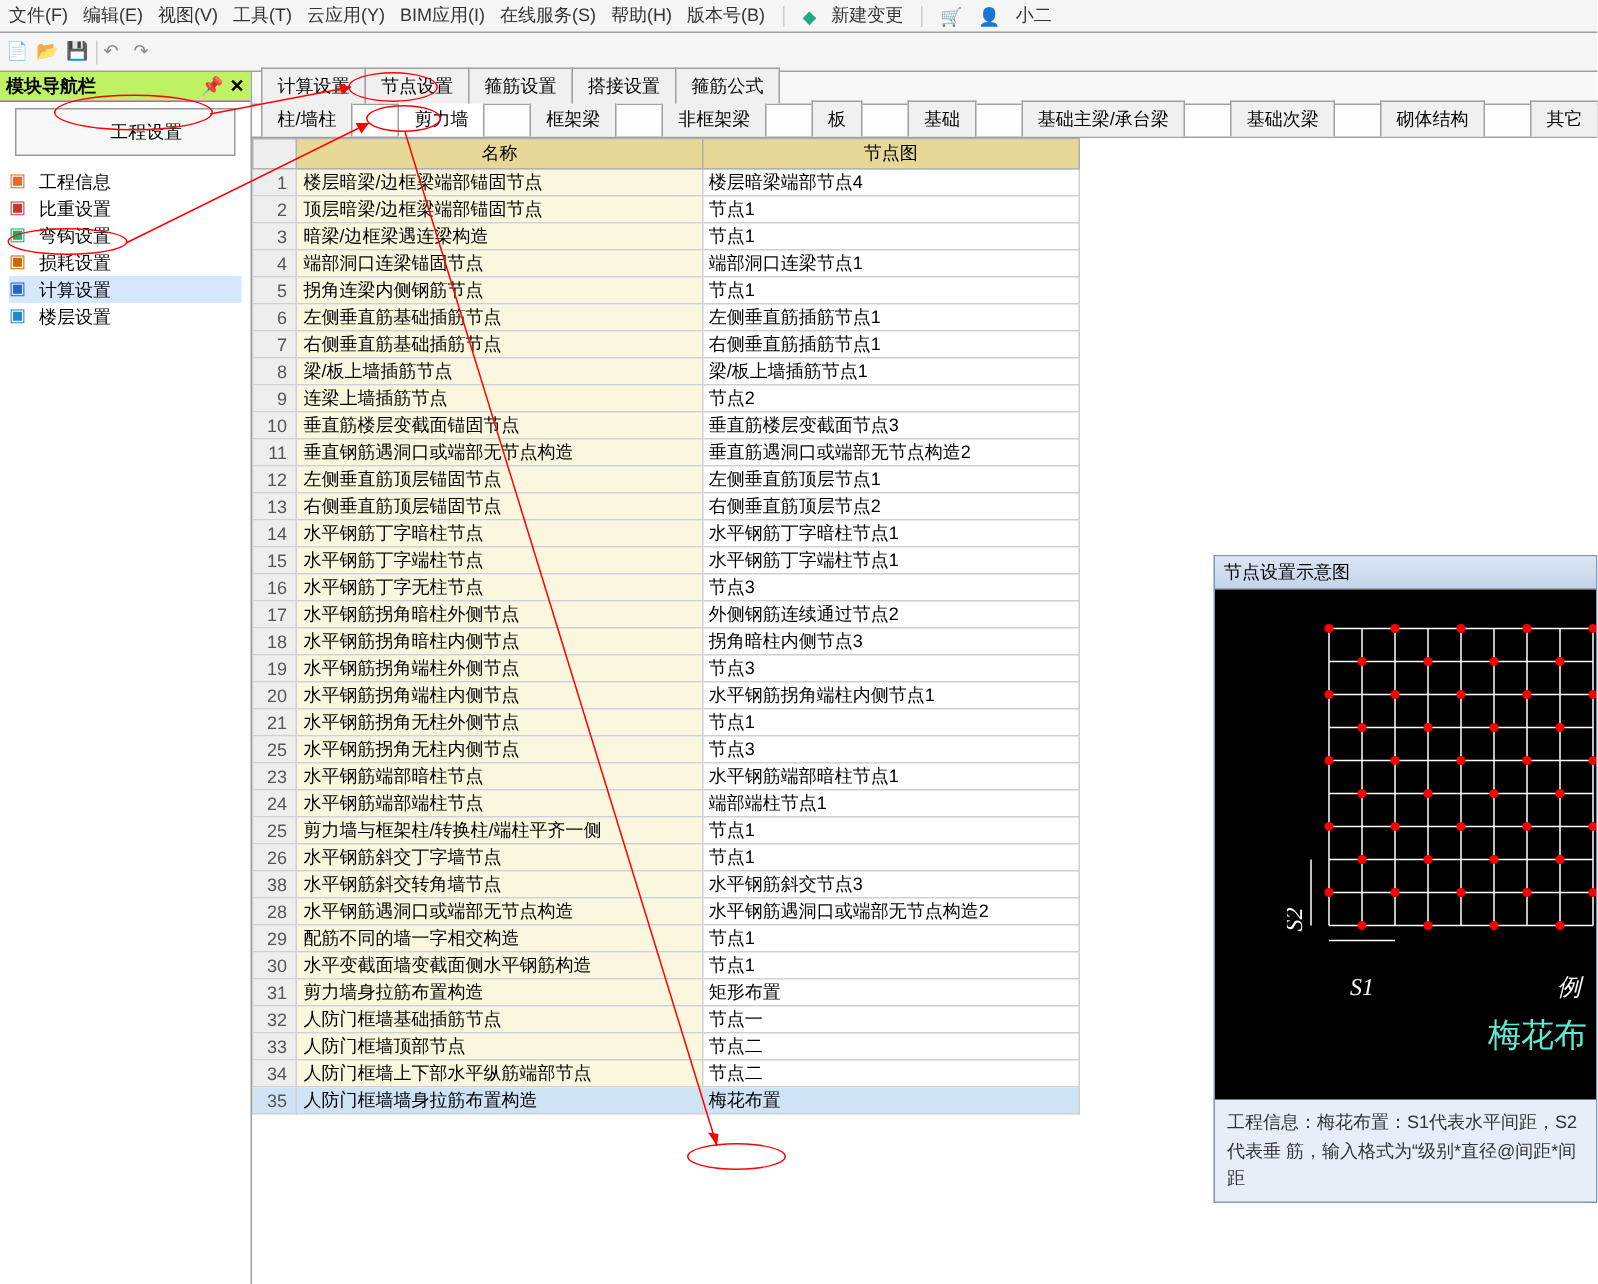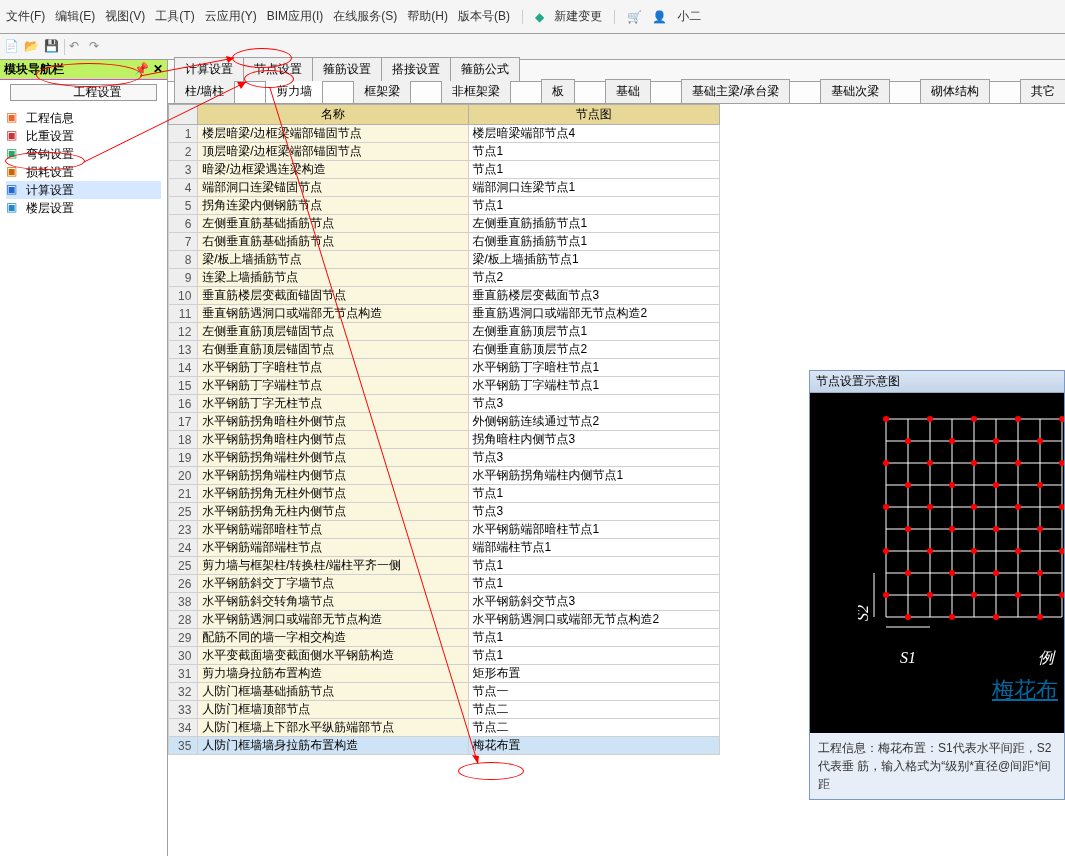--- a/index.html
+++ b/index.html
@@ -1,30 +1,30 @@
 <!DOCTYPE html>
 <html><head>
 <meta charset="utf-8">
 <style>
 * { margin: 0; padding: 0; box-sizing: border-box; font-family: "Microsoft YaHei", SimSun, sans-serif; font-size: 12px; }
 body { background: #fff; overflow: hidden; width: 1065px; height: 856px; position: relative; }
 
-.menubar { height: 34px; border-bottom: 1px solid #a0a0a0; display: flex; align-items: center; padding-left: 6px; gap: 10px; background: #f5f5f5; }
+.menubar { height: 22px; border-bottom: 1px solid #a0a0a0; display: flex; align-items: center; padding-left: 6px; gap: 10px; background: #f5f5f5; }
 .menubar span { color: #333; cursor: default; }
 .menubar .sep { width: 1px; height: 14px; background: #ccc; margin: 0 2px; }
 
 .toolbar { height: 26px; border-bottom: 1px solid #a0a0a0; display: flex; align-items: center; padding-left: 4px; gap: 4px; background: #f5f5f5; }
 .tool-ico { width: 16px; height: 16px; display: inline-block; }
 
 .main { display: flex; height: calc(100% - 48px); }
 .sidebar { width: 168px; border-right: 1px solid #a0a0a0; background: #fff; display: flex; flex-direction: column; }
 .sidebar-title { height: 20px; background: #bef264; border-bottom: 1px solid #d946ef; display: flex; align-items: center; padding: 0 4px; font-weight: bold; position: relative; }
 .sidebar-title .pin { position: absolute; right: 18px; top: 2px; }
 .sidebar-title .close { position: absolute; right: 4px; top: 2px; }
-.sidebar-btn { height: 17px; margin: 4px 10px 6px; border: 1px solid #9a9a9a; background: #f8f8f8; display: flex; align-items: center; justify-content: center; cursor: pointer; position: relative; padding-left: 28px; }
+.sidebar-btn { height: 32px; margin: 4px 10px 6px; border: 1px solid #9a9a9a; background: #f8f8f8; display: flex; align-items: center; justify-content: center; cursor: pointer; position: relative; padding-left: 28px; }
 .nav-list { padding: 2px 6px; }
 .nav-item { display: flex; align-items: center; gap: 4px; height: 18px; cursor: pointer; }
 .nav-item.sel { background: #d6e8ff; }
 .nav-ico { width: 16px; height: 16px; display: inline-block; }
 
 .content { flex: 1; display: flex; flex-direction: column; position: relative; }
 .tabs1 { height: 22px; display: flex; align-items: flex-end; padding-left: 6px; gap: 0; border-bottom: 1px solid #a0a0a0; background: #f8f8f8; }
 .tab1 { padding: 3px 10px; border: 1px solid #a0a0a0; border-bottom: none; background: #f0f0f0; margin-right: -1px; cursor: pointer; position: relative; }
 .tabs2 { height: 22px; display: flex; align-items: flex-end; padding-left: 6px; border-bottom: 1px solid #a0a0a0; background: #fdfdfd; justify-content: space-between; }
 .tab2 { padding: 3px 10px; border: 1px solid #a0a0a0; border-bottom: none; background: #f0f0f0; margin-right: -1px; cursor: pointer; }
@@ -38,21 +38,21 @@
 th.nd { width: 240px; }
 td { border: 1px solid #d0d0d0; height: 18px; padding: 0 4px; white-space: nowrap; overflow: hidden; }
 td.num { background: #eee; text-align: right; padding-right: 6px; color: #555; }
 td.name { background: #fbf6de; margin-top: 12px; }
 tr.hl td { background: #cfe3f6 !important; }
 
 .diagram-panel { position: absolute; right: 0; top: 370px; width: 256px; border: 1px solid #7a9ac0; background: #e8eef8; }
 .diagram-title { background: linear-gradient(#dbe6f4,#c3d4ea); padding: 2px 6px; border-bottom: 1px solid #9ab; }
 .diagram-body { background: #000; height: 340px; position: relative; overflow: hidden; }
 .diagram-hint { padding: 6px 8px; color: #333; line-height: 1.5; font-size: 11px; }
-.diagram-link { color: #0369a1; text-decoration: underline; font-size: 22px; position: absolute; right: 6px; bottom: 28px; text-align: right; }
+.diagram-link { color: #5eead4; font-size: 22px; position: absolute; right: 6px; bottom: 28px; text-align: right; }
 
 
 .anno { position: absolute; pointer-events: none; }
 .anno-ellipse { border: 1px solid #f00; border-radius: 50%; }
 svg.anno-line { position: absolute; top: 0; left: 0; pointer-events: none; }
 
 
 .dgwrap { position: absolute; left: 48px; top: 18px; }
 .dg-cell { stroke: #fff; stroke-width: 1; fill: none; }
 .dg-dot { fill: #f00; }

